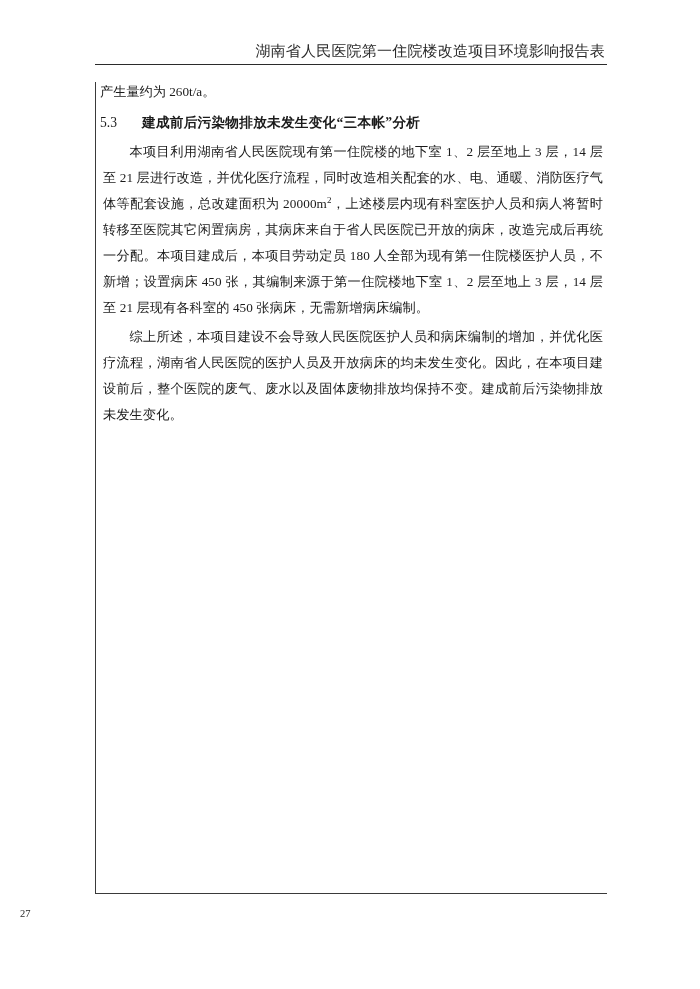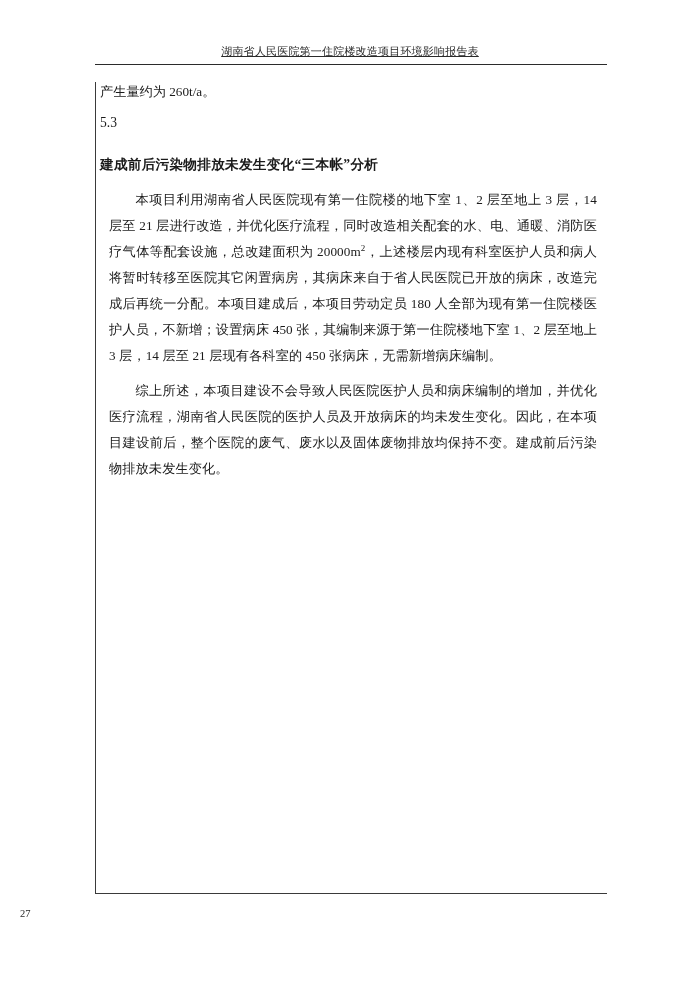--- a/index.html
+++ b/index.html
@@ -22,26 +22,25 @@
     width: 700px;
     height: 989px;
     background: #ffffff;
   }
   
   .header {
     position: absolute;
     left: 95px;
     top: 44px;
     width: 510px;
-    text-align: center;
-    font-size: 11px;
+    text-align: right;
+    font-size: 15px;
     line-height: 14px;
     color: #2a2a2a;
     letter-spacing: 0.2px;
-    text-decoration: underline;
   }
   .header-rule {
     position: absolute;
     left: 95px;
     top: 64px;
     width: 512px;
     height: 0;
     border-top: 1px solid #2b2b2b;
   }
   
@@ -69,39 +68,38 @@
     height: 812px;
     border-left: 1px solid #ffffff;
   }
   .body-area {
     position: absolute;
     left: 100px;
     top: 80px;
     width: 506px;
   }
   p.para {
-    margin: 9px;
+    margin: 3px;
     font-size: 13.2px;
     line-height: 26px;
     text-align: justify;
     text-justify: inter-ideograph;
     letter-spacing: 0.1px;
   }
   p.first-line {
     margin: 0 0 2px 0;
     font-size: 13.2px;
     line-height: 24px;
   }
   .section-heading {
     margin: 6px 0 2px 0;
     font-size: 13.6px;
     line-height: 26px;
     font-weight: bold;
     display: flex;
-    flex-direction: column;
   }
   .section-heading .num {
     width: 42px;
     flex: 0 0 42px;
     font-weight: normal;
   }
   .section-heading .title {
     font-weight: bold;
     letter-spacing: 0.3px;
   }

